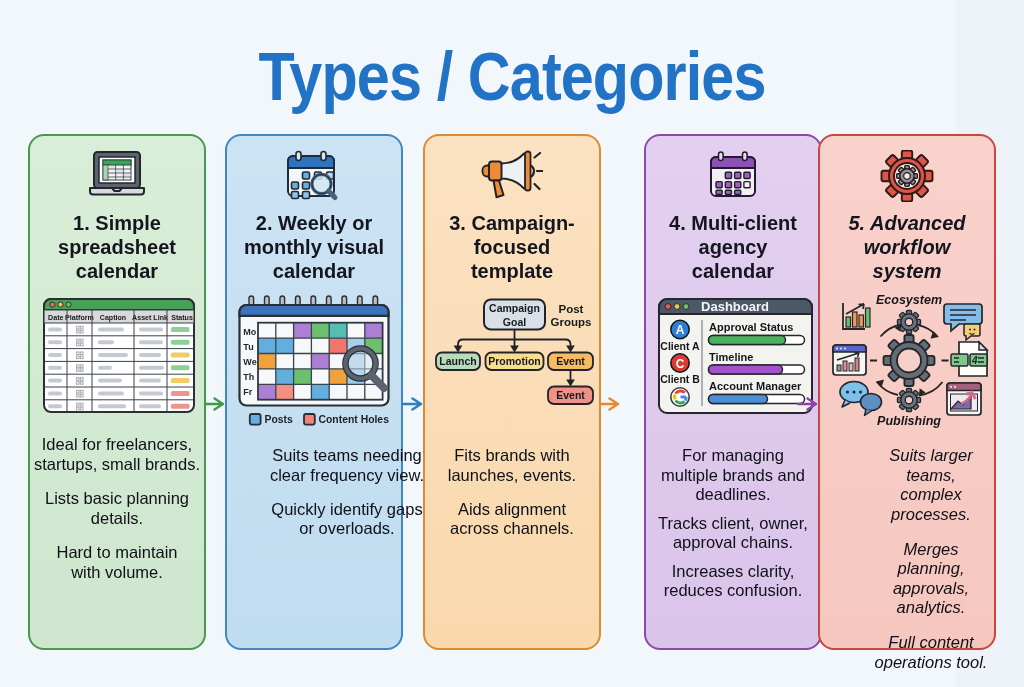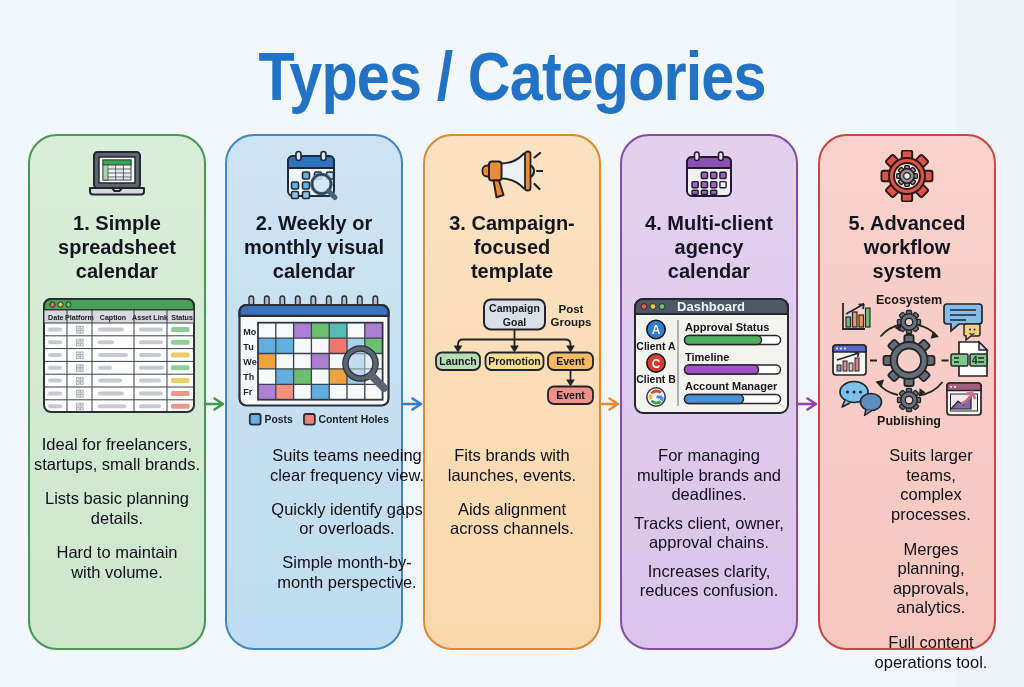--- a/index.html
+++ b/index.html
@@ -4,26 +4,26 @@
 <style>
   * { margin:0; padding:0; box-sizing:border-box; }
   html,body { width:1024px; height:687px; overflow:hidden; }
   body { font-family:"Liberation Sans", sans-serif; background:#eef3f9; position:relative; }
   .stage { position:absolute; left:0; top:0; width:956px; height:687px;
            background:#f1f7fb; }
   h1 { position:absolute; left:0; top:37px; width:1024px; text-align:center;
        font-size:68px; font-weight:bold; color:#2273c6; letter-spacing:-1px;
        transform:scaleX(0.872); }
   .col { position:absolute; top:134px; height:516px; width:178px;
-         border-radius:29px; border:2px solid; }
+         border-radius:16px; border:2px solid; }
   .c1 { left:28px;  background:linear-gradient(180deg,#d9eed8,#cee6cd); border-color:#4a9751; }
   .c2 { left:225px; background:linear-gradient(180deg,#cce3f4,#c0dcf0); border-color:#4187c1; }
   .c3 { left:423px; background:linear-gradient(180deg,#fbe2c2,#f9d8ac); border-color:#dd8a33; }
-  .c4 { left:620px; background:linear-gradient(180deg,#e3d0f0,#dac4ea); border-color:#8b4aa8; }
-  .c5 { left:818px; background:linear-gradient(180deg,#f9d2cb,#f5c7bf); border-color:#c94740; }
+  .c4 { left:644px; background:linear-gradient(180deg,#e3d0f0,#dac4ea); border-color:#8b4aa8; }
+  .c5 { left:818px; background:linear-gradient(180deg,#f9d2cb,#f5c7bf); border-color:#c94740;font-style:italic; }
   .icon { position:absolute; left:0; top:14px; width:100%; text-align:center; }
   h2 { position:absolute; left:0; top:75px; width:100%; text-align:center;
        font-size:20px; line-height:24px; font-weight:bold; color:#15151f; }
   .gfx { position:absolute; }
   .txt { position:absolute; left:0; top:299px; width:100%; text-align:center;
          font-size:16.5px; line-height:19.5px; color:#101018; }
   .txt p { margin-bottom:15px; }
   .c2 .txt p, .c3 .txt p { margin-bottom:14.5px; }
   .c4 .txt p { margin-bottom:9px;text-align:center; }
   .c5 .txt p { margin-bottom:15.5px;padding-left:48px; }
@@ -204,21 +204,20 @@
       <path d="M134.5 83.5 L147 96" stroke="#5a6470" stroke-width="8" stroke-linecap="round"></path>
 
       <rect x="12.8" y="122" width="10.8" height="10.6" rx="2" fill="#68aede" stroke="#2a2f35" stroke-width="1.8"></rect>
       <text x="27.5" y="130.8" font-size="10.4" font-weight="bold" fill="#1c2025">Posts</text>
       <rect x="67" y="122" width="10.8" height="10.6" rx="2" fill="#f1837a" stroke="#2a2f35" stroke-width="1.8"></rect>
       <text x="81.5" y="130.8" font-size="10.4" font-weight="bold" fill="#1c2025">Content Holes</text>
     </svg>
     <div class="txt" style="top:310px;margin-left:33px;">
       <p>Suits teams needing<br>clear frequency view.</p>
       <p>Quickly identify gaps<br>or overloads.</p>
-      <p>Simple month-by-<br>month perspective.</p>
     </div>
   </div>
 
   <div class="col c3">
     <div class="icon"><svg id="icon3" width="62" height="52" viewBox="0 0 62 52">
 
       <path d="M20 13.5 C30 13.5 37.5 9.5 43 3.5 L45.5 3.5 L45.5 38.5 L43 38.5 C37.5 32.5 30 28.5 20 28.5 Z" fill="#eef1f4" stroke="#20242a" stroke-width="2" stroke-linejoin="round"></path>
 
       <rect x="44" y="1.5" width="5.5" height="39" rx="2.6" fill="#ef8b34" stroke="#20242a" stroke-width="1.8"></rect>
 

